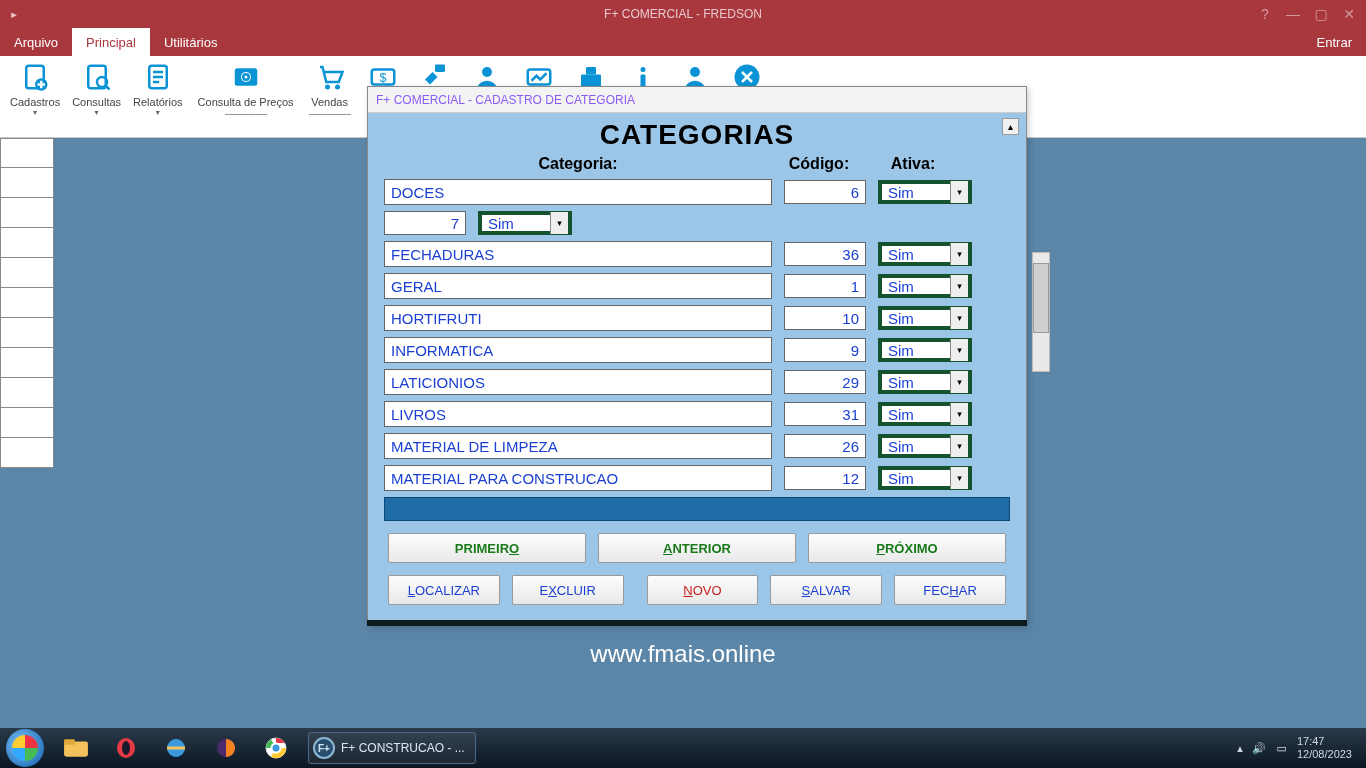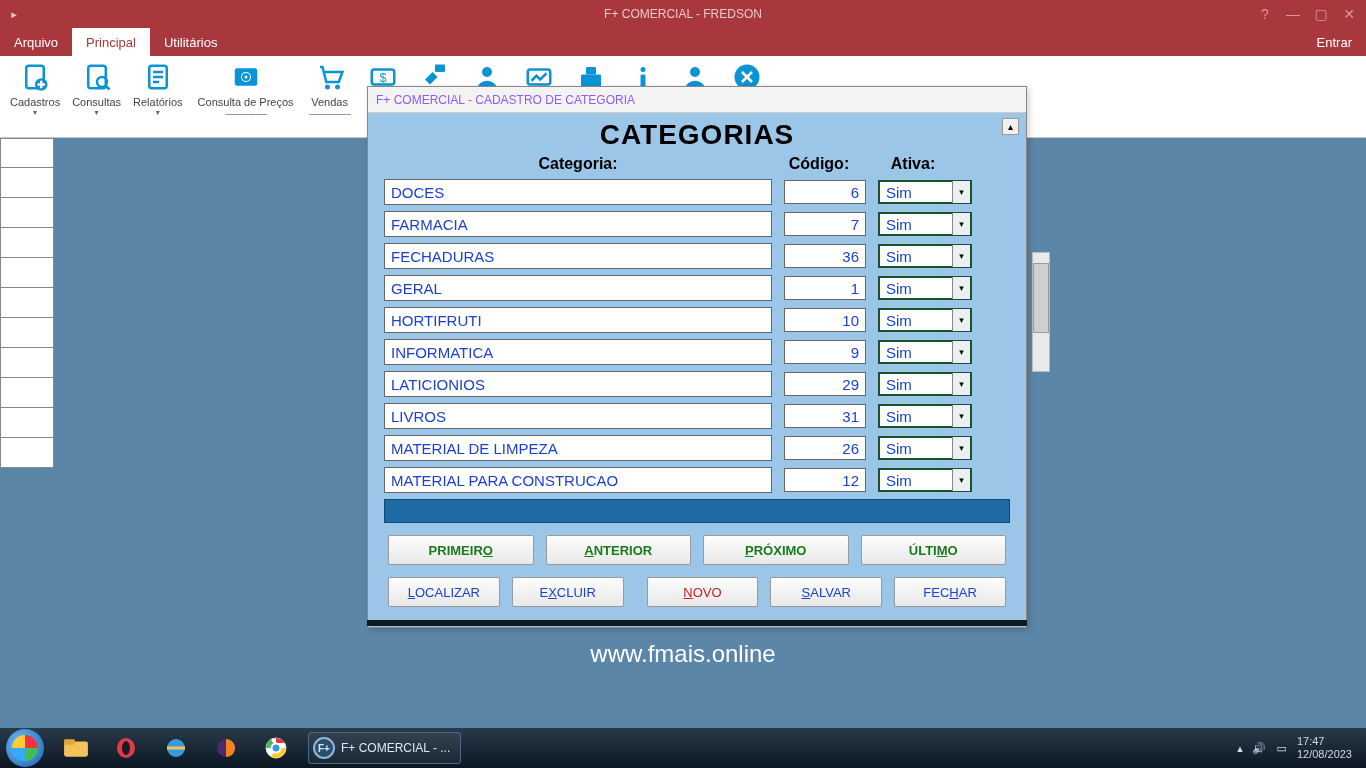--- a/index.html
+++ b/index.html
@@ -42,21 +42,21 @@
   .dlg-body .scroll-up { position: absolute; right: 7px; top: 5px; width: 17px; height: 17px; background: #f0f0f0; border: 1px solid #999; display:flex; align-items:center; justify-content:center; font-size:10px; }
   .bigtitle { font-family: Arial Black, Arial, sans-serif; font-weight: 900; font-size: 28px; letter-spacing: 1px; text-align: center; padding-top: 2px; }
   .colheaders { display: flex; font-weight: bold; font-size: 16px; padding: 4px 10px 6px 10px; }
   .colheaders .c1 { width: 388px; text-align: center; }
   .colheaders .c2 { width: 94px; text-align: center; }
   .colheaders .c3 { width: 94px; text-align: center; }
   .rows { padding: 0 10px; }
   .gridrow { display: flex; align-items: center; gap: 12px; margin-bottom: 6px; }
   .gridrow .categoria { flex: 0 0 388px; height: 24px; background: #fff; border: 1px solid #666; padding: 12px 6px; color: #1a3fd1; font-size: 15px; display:flex; align-items:center; }
   .gridrow .codigo { flex: 0 0 82px; height: 24px; background: #fff; border: 1px solid #666; padding: 0 6px; color: #1a3fd1; font-size: 15px; text-align: right; display:flex; align-items:center; justify-content:flex-end; }
-  .gridrow .ativa { flex: 0 0 94px; height: 24px; background: #fff; border: 2px solid #14532d; display: flex; align-items: center; }
+  .gridrow .ativa { flex: 0 0 94px; height: 24px; background: #fff; border: 4px solid #14532d; display: flex; align-items: center; }
   .gridrow .ativa span { flex: 1; padding: 0 6px; color: #1a3fd1; font-size: 15px; }
   .gridrow .ativa .ddbtn { width: 18px; height: 22px; border-left: 1px solid #888; background: #eee; display:flex; align-items:center; justify-content:center; font-size:9px; }
 
   .footerbar { background: #1f6ba5; height: 24px; margin: 4px 10px 0 10px; border: 1px solid #0d4a78; }
 
   .navbtns, .actbtns { display: flex; gap: 12px; padding: 12px 14px 0 14px; justify-content: center; }
   .dlgbtn { flex: 1; height: 30px; background: linear-gradient(#fdfdfd,#e8e8e8); border: 1px solid #9a9a9a; border-radius: 2px; display:flex; align-items:center; justify-content:center; font-size: 13px; color: #333; cursor: default; }
   .dlgbtn.green { color: #1a7a1a; font-weight: 600; }
   .dlgbtn.blue { color: #1a3fd1; }
   .dlgbtn.red { color: #c62020; margin-left: 11px; }
@@ -249,21 +249,20 @@
     <div class="rows" id="gridrows">
         <div class="gridrow">
           <div class="categoria">DOCES</div>
           <div class="codigo">6</div>
           <div class="ativa">
             <span>Sim</span>
             <div class="ddbtn">▾</div>
           </div>
         </div>
         <div class="gridrow">
-          <div class="categoria">FARMACIA</div>
           <div class="codigo">7</div>
           <div class="ativa">
             <span>Sim</span>
             <div class="ddbtn">▾</div>
           </div>
         </div>
         <div class="gridrow">
           <div class="categoria">FECHADURAS</div>
           <div class="codigo">36</div>
           <div class="ativa">
@@ -331,23 +330,20 @@
     <div class="footerbar"></div>
     <div class="navbtns">
       <div class="dlgbtn green">
           <span>PRIMEIR<u>O</u></span>
         </div>
       <div class="dlgbtn green">
           <span><u>A</u>NTERIOR</span>
         </div>
       <div class="dlgbtn green">
           <span><u>P</u>RÓXIMO</span>
-        </div>
-      <div class="dlgbtn green">
-          <span>ÚLTI<u>M</u>O</span>
         </div>
     </div>
     <div class="actbtns">
       <div class="dlgbtn blue">
           <span><u>L</u>OCALIZAR</span>
         </div>
       <div class="dlgbtn blue">
           <span>E<u>X</u>CLUIR</span>
         </div>
       <div class="dlgbtn red">
@@ -405,21 +401,21 @@
         <circle cx="12" cy="12" r="10" fill="none" stroke="#ddd"></circle>
         <path d="M12 2a10 10 0 0 1 8.7 5H12z" fill="#e34"></path>
         <path d="M22 12a10 10 0 0 1-15 8.7L12 12z" fill="#fc3"></path>
         <path d="M2 12a10 10 0 0 1 5-8.7L12 12z" fill="#4b5"></path>
         <circle cx="12" cy="12" r="4.5" fill="#3a9bdc"></circle>
         <circle cx="12" cy="12" r="4.5" fill="none" stroke="#fff" stroke-width="2"></circle>
       </svg>
     </div>
   <div class="tb-app">
     <div class="appic">F+</div>
-    <span>F+ COMERCIAL - ...</span>
+    <span>F+ CONSTRUCAO - ...</span>
   </div>
   <div class="sys">
     <span>▴</span>
     <span>🔊</span>
     <span>▭</span>
     <div class="clock">
       <div>17:47</div>
       <div>12/08/2023</div>
     </div>
   </div>

